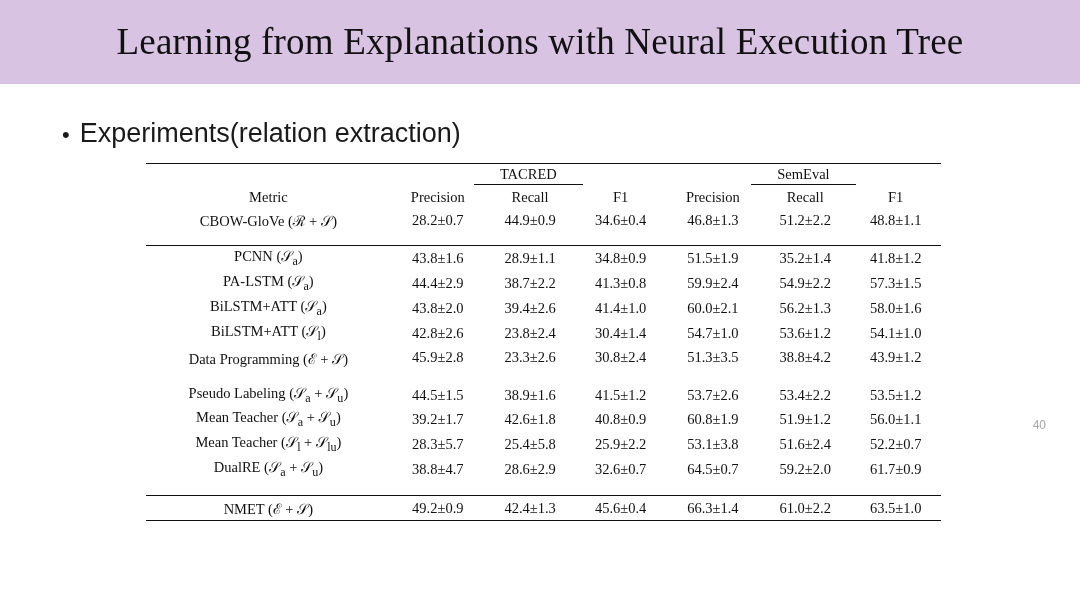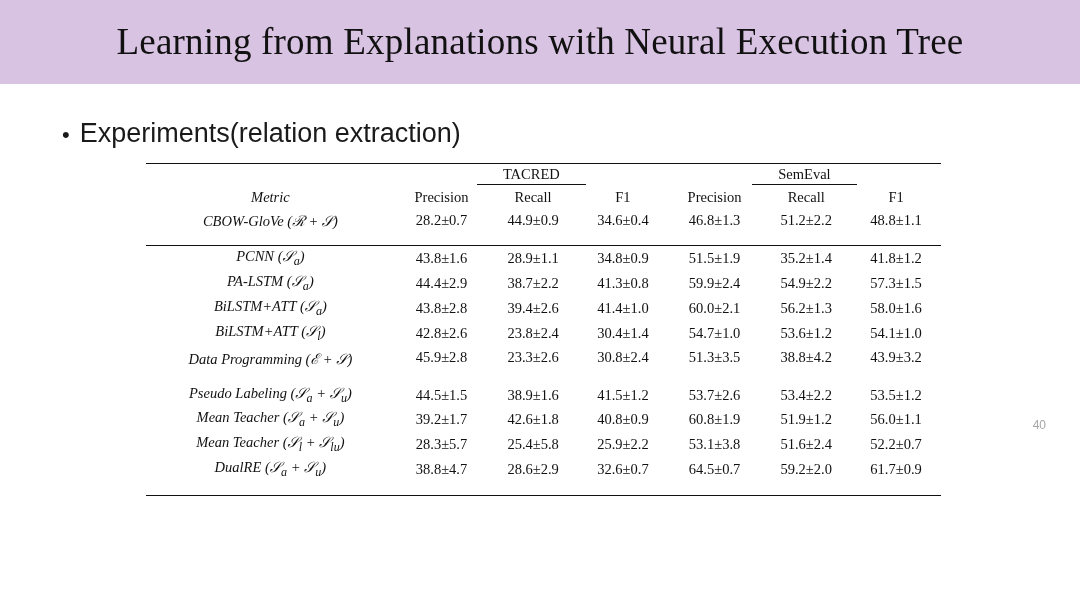--- a/index.html
+++ b/index.html
@@ -75,21 +75,20 @@
   }
   table.results td, table.results th {
     padding: 2px 6px;
     font-weight: normal;
     text-align: center;
     white-space: nowrap;
   }
   .rowname {
     text-align: center;
     padding-right: 18px;
-    font-style: italic;
   }
   .hline-top td { border-top: 1.6px solid #111; }
   .hline td { border-top: 1px solid #111; }
   .hline-thin td { border-top: 0.9px solid #111; }
   .grouphdr td { padding-top: 3px; padding-bottom: 1px; }
   .grp-underline {
     display: inline-block;
     border-bottom: 0.9px solid #111;
     padding: 0 26px 1px 26px;
     text-align: right;
@@ -160,21 +159,21 @@
             <td class="rowname">PA-LSTM (𝒮<sub>a</sub>)</td>
             <td>44.4±2.9</td>
             <td>38.7±2.2</td>
             <td>41.3±0.8</td>
             <td>59.9±2.4</td>
             <td>54.9±2.2</td>
             <td>57.3±1.5</td>
           </tr>
           <tr>
             <td class="rowname">BiLSTM+ATT (𝒮<sub>a</sub>)</td>
-            <td>43.8±2.8</td>
+            <td>43.8±2.0</td>
             <td>39.4±2.6</td>
             <td>41.4±1.0</td>
             <td>60.0±2.1</td>
             <td>56.2±1.3</td>
             <td>58.0±1.6</td>
           </tr>
           <tr>
             <td class="rowname">BiLSTM+ATT (𝒮<sub>l</sub>)</td>
             <td>42.8±2.6</td>
             <td>23.8±2.4</td>
@@ -183,21 +182,21 @@
             <td>53.6±1.2</td>
             <td>54.1±1.0</td>
           </tr>
           <tr>
             <td class="rowname">Data Programming (ℰ + 𝒮)</td>
             <td>45.9±2.8</td>
             <td>23.3±2.6</td>
             <td>30.8±2.4</td>
             <td>51.3±3.5</td>
             <td>38.8±4.2</td>
-            <td>43.9±3.2</td>
+            <td>43.9±1.2</td>
           </tr>
           <tr class="spacer">
             <td colspan="7"></td>
           </tr>
           <tr>
             <td class="rowname">Pseudo Labeling (𝒮<sub>a</sub> + 𝒮<sub>u</sub>)</td>
             <td>44.5±1.5</td>
             <td>38.9±1.6</td>
             <td>41.5±1.2</td>
             <td>53.7±2.6</td>
@@ -227,20 +226,29 @@
             <td>38.8±4.7</td>
             <td>28.6±2.9</td>
             <td>32.6±0.7</td>
             <td>64.5±0.7</td>
             <td>59.2±2.0</td>
             <td>61.7±0.9</td>
           </tr>
           <tr class="spacer">
             <td colspan="7"></td>
           </tr>
+          <tr class="hline-thin">
+            <td class="rowname">NMET (ℰ + 𝒮)</td>
+            <td>49.2±0.9</td>
+            <td>42.4±1.3</td>
+            <td class="b">45.6±0.4</td>
+            <td>66.3±1.4</td>
+            <td class="b">61.0±2.2</td>
+            <td class="b">63.5±1.0</td>
+          </tr>
           <tr class="hline-top">
             <td colspan="7" style="height: 0px; padding: 0px;"></td>
           </tr>
         </tbody>
     </table>
   </div>
 
   <div class="page-num">40</div>
 
 </div>

